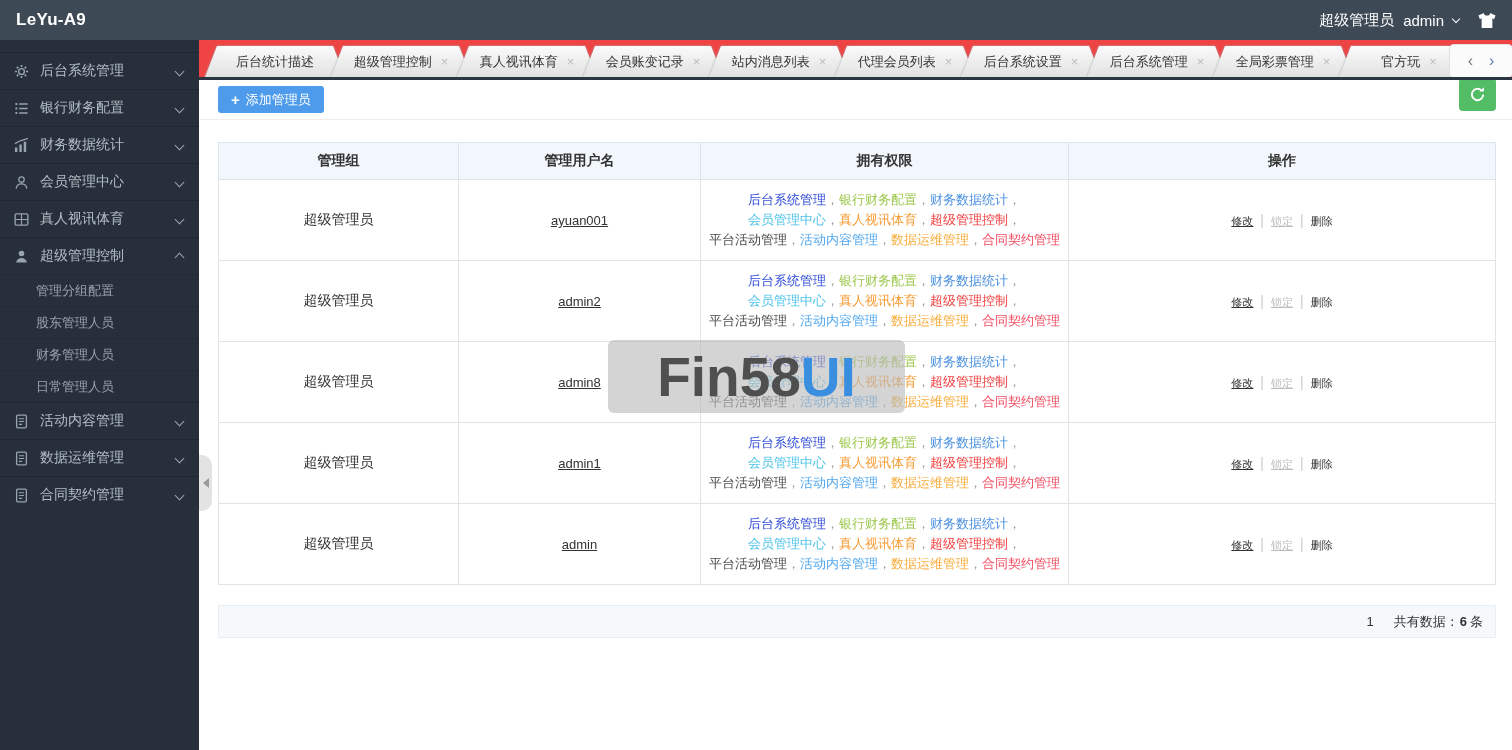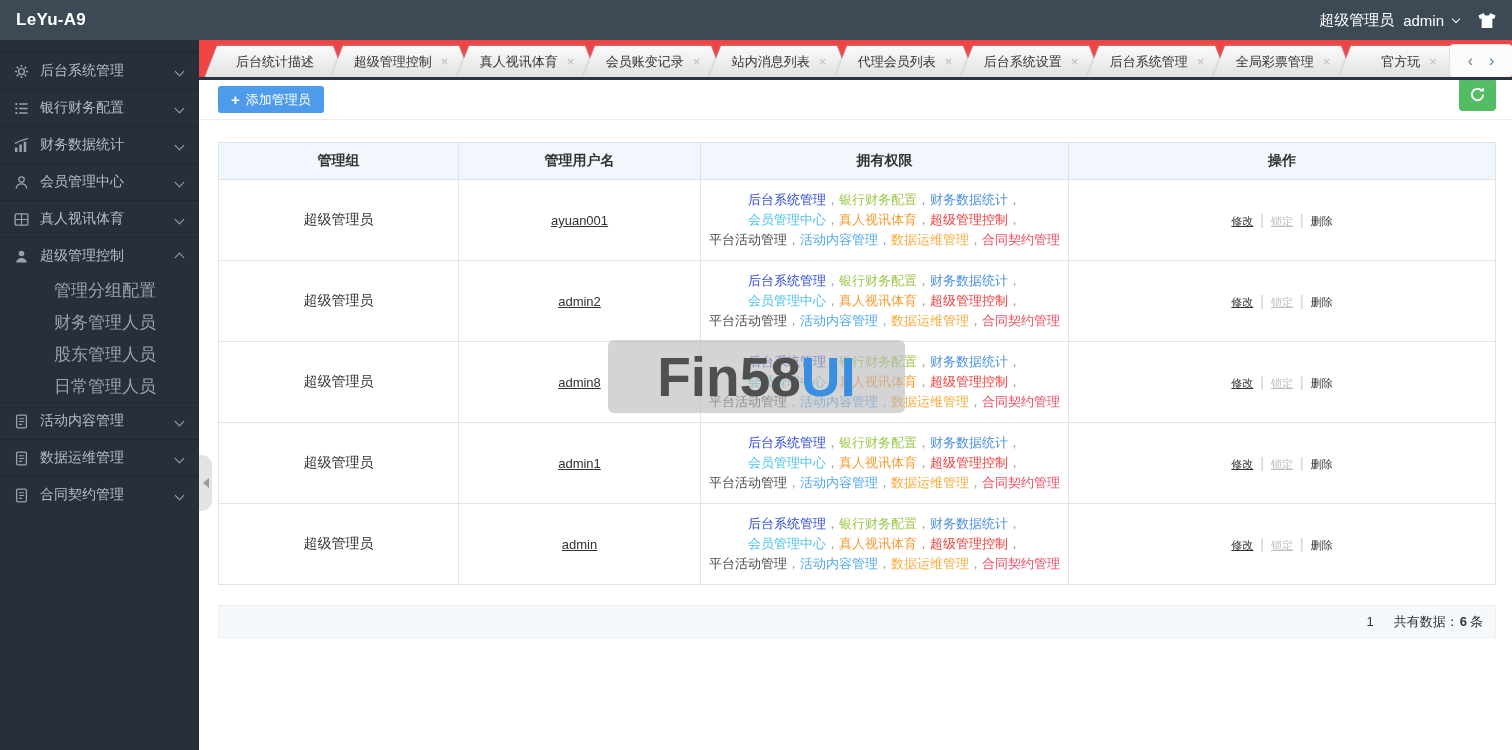--- a/index.html
+++ b/index.html
@@ -15,21 +15,21 @@
   .chev.white { border-color:#fff; width:6px; height:6px; margin-top:-3px; }
   .chev.up { transform:rotate(225deg); margin-top:3px; }
   .tshirt { display:flex; margin-left:10px; cursor:pointer; }
 
   
   .sidebar { position:absolute; left:0; top:40px; width:199px; bottom:0; background:#272f3a; padding-top:12px; z-index:10; }
   .side-item { height:37px; display:flex; align-items:center; padding:0 16px 0 14px; color:#b3bdc7; font-size:14px; border-top:1px solid #1f2731; cursor:pointer; }
   .side-item .icon { width:17px; margin-right:9px; display:flex; align-items:center; color:#98a3ae; }
   .side-item .lbl { flex:0 0 auto; }
   .side-item .chev { margin-left:auto; }
-  .sub-item { height:32px; display:flex; align-items:center; padding-left:54px; color:#98a2ad; font-size:17px; border-top:1px solid #222a35; cursor:pointer; }
+  .sub-item { height:32px; display:flex; align-items:center; padding-left:36px; color:#98a2ad; font-size:13px; border-top:1px solid #222a35; cursor:pointer; }
   .sub-item.active { color:#ffffff; }
 
   .collapse-handle { position:absolute; left:199px; top:455px; width:13px; height:56px; background:#e3e3e3; border-radius:0 10px 10px 0; display:flex; align-items:center; justify-content:center; z-index:15; cursor:pointer; }
   .tri-left { width:0; height:0; border-top:5px solid transparent; border-bottom:5px solid transparent; border-right:6px solid #9a9a9a; }
 
   
   .tabbar { position:absolute; left:199px; top:40px; right:0; height:37px; background:#ef4444; display:flex; align-items:flex-end; padding-left:6px; overflow:hidden; z-index:5; }
   .tab { flex:0 0 auto; width:140px; height:31px; margin-right:-14px; filter:drop-shadow(0 0 1px #a8a8a8); cursor:pointer; }
   .tab-inner { width:100%; height:100%; clip-path:polygon(12px 0, calc(100% - 12px) 0, 100% 100%, 0 100%); background:linear-gradient(#fbfbfb,#e1e1e1); display:flex; align-items:center; justify-content:center; font-size:13px; color:#333; }
   .tab-close { color:#bcbcbc; font-size:13px; margin-left:9px; line-height:1; }
@@ -144,22 +144,22 @@
           <span class="icon">
             <svg width="15" height="15" viewBox="0 0 16 16">
               <circle cx="8" cy="4.8" r="3" fill="currentColor"></circle>
               <path d="M2.3 14.5c.5-3.4 2.9-5 5.7-5s5.2 1.6 5.7 5z" fill="currentColor"></path>
             </svg>
           </span>
           <span class="lbl">超级管理控制</span>
           <span class="chev up"></span>
         </div>
         <div class="sub-item">管理分组配置</div>
+        <div class="sub-item">股东管理人员</div>
         <div class="sub-item">财务管理人员</div>
-        <div class="sub-item">股东管理人员</div>
         <div class="sub-item">日常管理人员</div>
         <div class="side-item">
           <span class="icon">
             <svg width="15" height="15" viewBox="0 0 16 16">
               <rect x="2.8" y="1.2" width="10.4" height="13.6" rx="1.2" fill="none" stroke="currentColor" stroke-width="1.4"></rect>
               <path stroke="currentColor" stroke-width="1.2" d="M5.3 5h5.4M5.3 8h5.4M5.3 11h3.4"></path>
             </svg>
           </span>
           <span class="lbl">活动内容管理</span>
           <span class="chev "></span>

